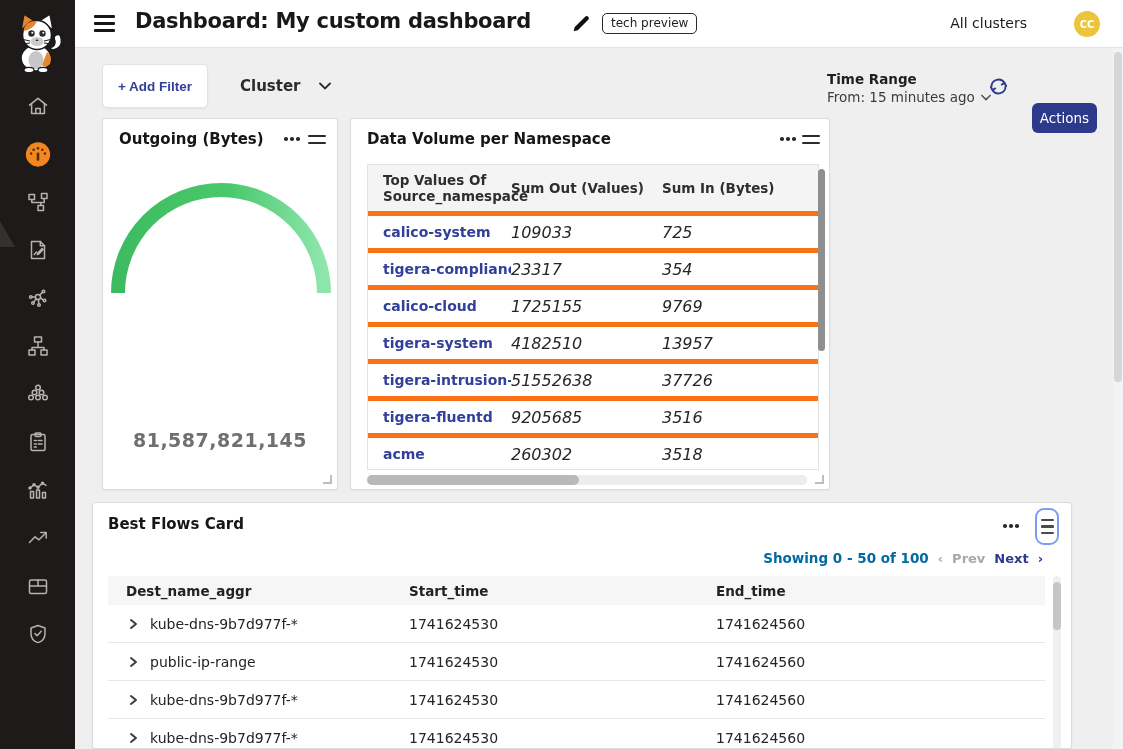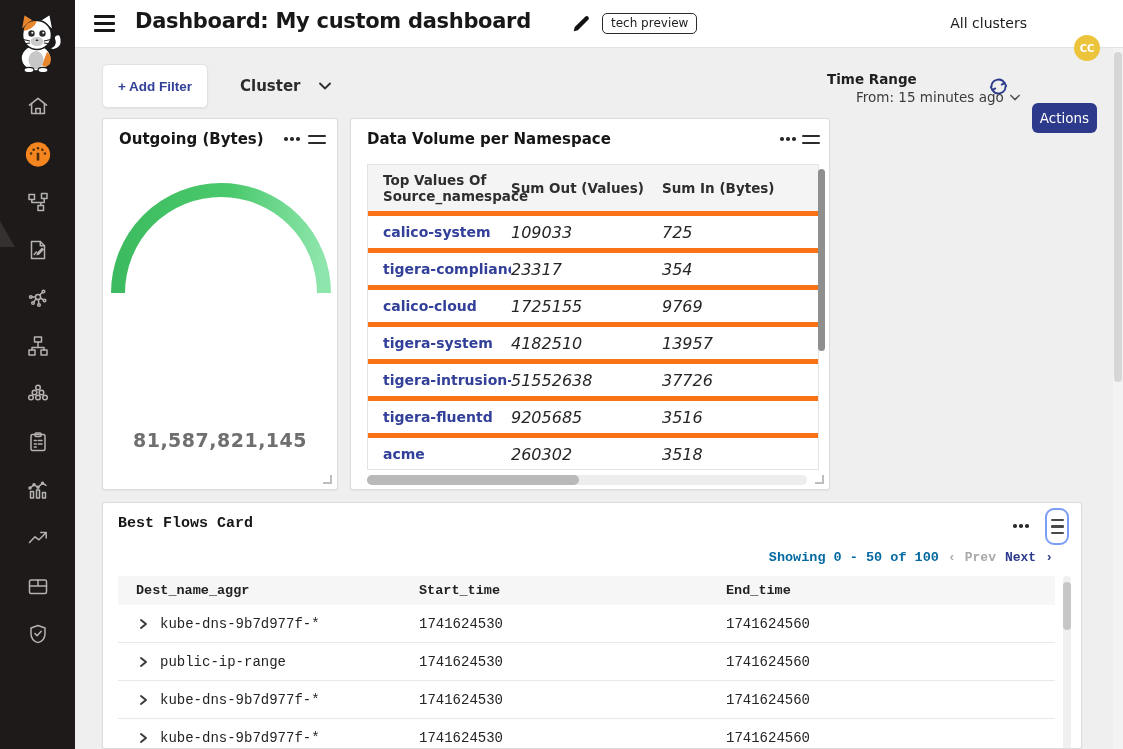--- a/index.html
+++ b/index.html
@@ -14,27 +14,27 @@
   .notch { position:absolute; left:0; top:221px; width:15px; height:26px; background:#353130; clip-path:polygon(0 0,100% 100%,0 100%); }
 
   
   .topbar { position:absolute; left:75px; top:0; width:1048px; height:48px; background:#ffffff; border-bottom:1px solid #e3e3e3; z-index:4; }
   .hamburger { position:absolute; left:19px; top:15px; width:21px; height:17px; display:flex; flex-direction:column; justify-content:space-between; cursor:pointer; }
   .hamburger div { height:2.6px; background:#171717; border-radius:1px; }
   .page-title { position:absolute; left:60px; top:9px; font-size:21px; font-weight:800; color:#181818; letter-spacing:-0.3px; }
   .edit-pencil { position:absolute; left:495px; top:13px; width:22px; height:22px; cursor:pointer; }
   .badge { position:absolute; left:527px; top:13px; border:1.5px solid #2a2a2a; border-radius:5px; padding:2px 8px 3px; font-size:12px; color:#1d1d1d; background:#fff; }
   .all-clusters { position:absolute; right:96px; top:15px; font-size:14px; color:#1c1c1c; cursor:pointer; }
-  .avatar { position:absolute; right:23px; top:11px; width:26px; height:26px; border-radius:50%; background:#ecc43b; color:#ffffff; font-size:10px; font-weight:700; display:flex; align-items:center; justify-content:center; cursor:pointer;margin-top:24px; }
+  .avatar { position:absolute; right:23px; top:11px; width:26px; height:26px; border-radius:50%; background:#ecc43b; color:#ffffff; font-size:10px; font-weight:700; display:flex; align-items:center; justify-content:center; cursor:pointer; }
 
   
   .add-filter-btn { position:absolute; left:102px; top:64px; width:106px; height:44px; background:#ffffff; border:1px solid #e2e2e2; border-radius:5px; box-shadow:0 1px 2px rgba(0,0,0,.06); font-size:13.5px; font-weight:600; color:#32409a; display:flex; align-items:center; justify-content:center; cursor:pointer; }
   .cluster-dd { position:absolute; left:240px; top:75px; height:22px; display:flex; align-items:center; gap:18px; font-size:15px; font-weight:600; color:#2c2c2c; cursor:pointer; }
   .tr-label { position:absolute; left:827px; top:71px; font-size:13.5px; font-weight:700; color:#1f1f1f; }
-  .tr-value { position:absolute; left:827px; top:89px; font-size:13.5px; color:#3c3c3c; display:flex; align-items:center; gap:6px; cursor:pointer;margin-left:29px; }
+  .tr-value { position:absolute; left:827px; top:89px; font-size:13.5px; color:#3c3c3c; display:flex; align-items:center; gap:6px; cursor:pointer; }
   .refresh-btn { position:absolute; left:988px; top:76px; width:21px; height:21px; cursor:pointer; }
   .actions-btn { position:absolute; left:1032px; top:71px; width:65px; height:30px; background:#2d3a8c; border:none; border-radius:6px; color:#ffffff; font-size:13.5px; font-family:inherit; display:flex; align-items:center; justify-content:center; cursor:pointer;margin-top:32px; }
 
   
   .card { position:absolute; background:#ffffff; border:1px solid #dcdcdc; border-radius:3px; box-shadow:0 1px 2px rgba(0,0,0,.05); }
   .card-title { position:absolute; left:16px; top:11px; font-size:15px; font-weight:700; color:#161616; }
   .dots-icon { position:absolute; display:flex; gap:2.5px; cursor:pointer; }
   .dots-icon span { width:3.6px; height:3.6px; border-radius:50%; background:#2b2b2b; }
   .drag-icon { position:absolute; display:flex; flex-direction:column; gap:4.5px; cursor:grab; }
   .drag-icon span { width:18px; height:2.4px; background:#2b2b2b; border-radius:1px; }
@@ -53,21 +53,21 @@
   .c1 { width:143px; padding-left:15px; }
   .c2 { width:151px; }
   .c3 { width:120px; }
   .dv-ns { font-size:14px; font-weight:700; color:#32409a; cursor:pointer; white-space:nowrap; overflow:hidden; }
   .dv-val { font-size:16px; color:#262626;font-style:italic; }
   .dv-vscroll { position:absolute; right:4px; top:50px; width:7px; height:182px; background:#8f8f8f; border-radius:4px; cursor:grab; }
   .dv-hscroll-track { position:absolute; left:16px; top:356px; width:440px; height:10px; background:#ededed; border-radius:5px; }
   .dv-hscroll-thumb { position:absolute; left:0; top:0; width:212px; height:10px; background:#b9b9b9; border-radius:5px; cursor:grab; }
 
   
-  .card-bestflows { left:102px; top:502px; width:980px; height:247px; overflow:hidden;font-family:Liberation Mono, monospace; }
+  .card-bestflows { left:92px; top:502px; width:980px; height:247px; overflow:hidden; }
   .bf-handle { position:absolute; right:12px; top:5px; width:24px; height:37px; border:2px solid #7b9df6; border-radius:9px; background:#ffffff; display:flex; flex-direction:column; gap:4px; align-items:center; justify-content:center; cursor:grab; }
   .bf-handle span { width:13px; height:2.2px; background:#4a4a4a; border-radius:1px; }
   .bf-pagination { position:absolute; right:28px; top:47px; display:flex; align-items:center; gap:9px; }
   .bf-showing { font-size:13.5px; font-weight:600; color:#0369a1; }
   .pg-arrow { font-size:17px; line-height:1; }
   .pg-prev { color:#a9a9a9; font-size:13px; font-weight:600; cursor:default; }
   .pg-next { color:#2d3a8c; font-size:13px; font-weight:700; cursor:pointer; }
   .bf-table { position:absolute; left:15px; top:73px; width:937px; }
   .bf-head { height:29px; background:#f6f6f6; display:flex; align-items:center; font-size:13.5px; font-weight:700; color:#222222; }
   .bf-row { height:38px; display:flex; align-items:center; border-bottom:1px solid #e8e8e8; font-size:14px; color:#242424; }

